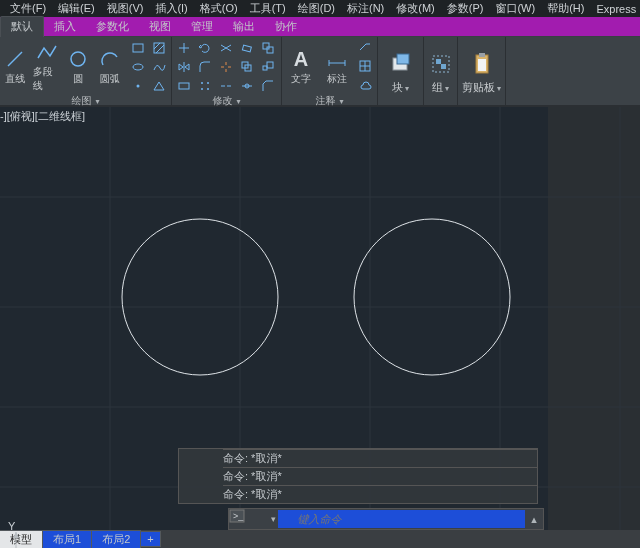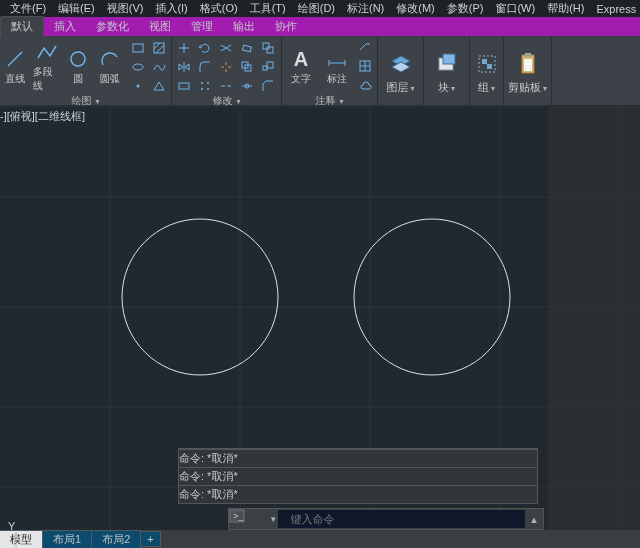--- a/index.html
+++ b/index.html
@@ -22,28 +22,28 @@
   .smallrow { display: flex; gap: 5px; }
   .smallrow .sic { width: 16px; height: 16px; display: flex; align-items: center; justify-content: center; }
   .big2 { display:flex; flex-direction:column; align-items:center; width:42px; font-size:11px; gap:3px; color:#c9cdd0; }
   .big2 .ic2 { width:26px; height:26px; display:flex; align-items:center; justify-content:center; }
   .big2 .lbl .dd2 { font-size:8px; color:#aab0b4; margin-left:2px; }
   .canvasarea { position: relative; width: 548px; height: calc(548px - 17px - 20px - 70px - 18px); background: #202830; }
   .canvasarea svg { position: absolute; inset: 0; }
   .viewlabel { position: absolute; top: 2px; left: 0px; font-size: 11px; color: #cbd1d6; }
   .ucs { position: absolute; left: 6px; bottom: 10px; }
   .history { position: absolute; right: 10px; bottom: 26px; width: 360px; background: rgba(50,55,60,0.9); border: 1px solid #555; font-size: 11px; color: #c6cbcf; }
-  .history .line { padding: 1px 0; border-top: 1px solid #555; }
+  .history .line { padding: 1px 0; border-top: 1px solid #555; margin-left: 44px; }
   .cmdbar { position:absolute; left:228px; bottom:0; right:4px; height:22px; background:#3b4045; display:flex; align-items:center; border:1px solid #555; }
   .cmdbar .close { width:18px; text-align:center; color:#c9c9c9; }
   .cmdbar .cmdicon { width:22px; display:flex; align-items:center; justify-content:center; }
-  .cmdbar .cmdinput { flex:1; height:18px; background:#0f172a; border:none; outline:none; color:#c6cbcf; font-size:11px; padding:0 13px; }
+  .cmdbar .cmdinput { flex:1; height:18px; background:#1d4ed8; border:none; outline:none; color:#c6cbcf; font-size:11px; padding:0 20px; font-style:italic; }
   .cmdbar .chev { width:18px; text-align:center; color:#aeb4b8; }
   .statustabs { height: 18px; background: #3a3e42; display: flex; align-items: center; font-size: 11px; }
-  .stab { padding: 1px 10px; border: 1px solid #53585c; background: #0c4a6e; color:#c4c8cb; margin-left:-1px; }
+  .stab { padding: 1px 10px; border: 1px solid #53585c; background: #1d4ed8; color:#c4c8cb; margin-left:-1px; }
   .stab.active { background: #e4e6e8; color: #222; }
   .stab.plus { padding: 1px 6px; }
   svg.icon { display:block; }
 </style>
 </head>
 <body>
 
 <div class="menubar">
   <span class="sep"></span>
   <span>文件(F)</span>
@@ -290,33 +290,20 @@
         <span>注释</span>
         <span class="dd">▾</span>
       </div>
   </div>
 
   <div class="ribpanel" style="width:46px">
     <div class="ribbody" style="justify-content:center;">
       <div class="big2">
         <div class="ic2">
             <svg width="24" height="24">
-              <polygon points="12,4 21,9 12,14 3,9" fill="#6aa6d8" stroke="#3d6a93"></polygon>
-              <polygon points="12,10 21,15 12,20 3,15" fill="#b4d3ec" stroke="#3d6a93"></polygon>
-            </svg>
-          </div>
-        <span class="lbl"><span>图层</span><span class="dd2">▾</span></span>
-      </div>
-    </div>
-  </div>
-  <div class="ribpanel" style="width:46px">
-    <div class="ribbody" style="justify-content:center;">
-      <div class="big2">
-        <div class="ic2">
-            <svg width="24" height="24">
               <rect x="4" y="6" width="14" height="12" fill="#e3e8ec" stroke="#8a939b"></rect>
               <rect x="8" y="2" width="12" height="10" fill="#7fb8e8" stroke="#3d6a93"></rect>
             </svg>
           </div>
         <span class="lbl"><span>块</span><span class="dd2">▾</span></span>
       </div>
     </div>
   </div>
   <div class="ribpanel" style="width:34px">
     <div class="ribbody" style="justify-content:center;">

